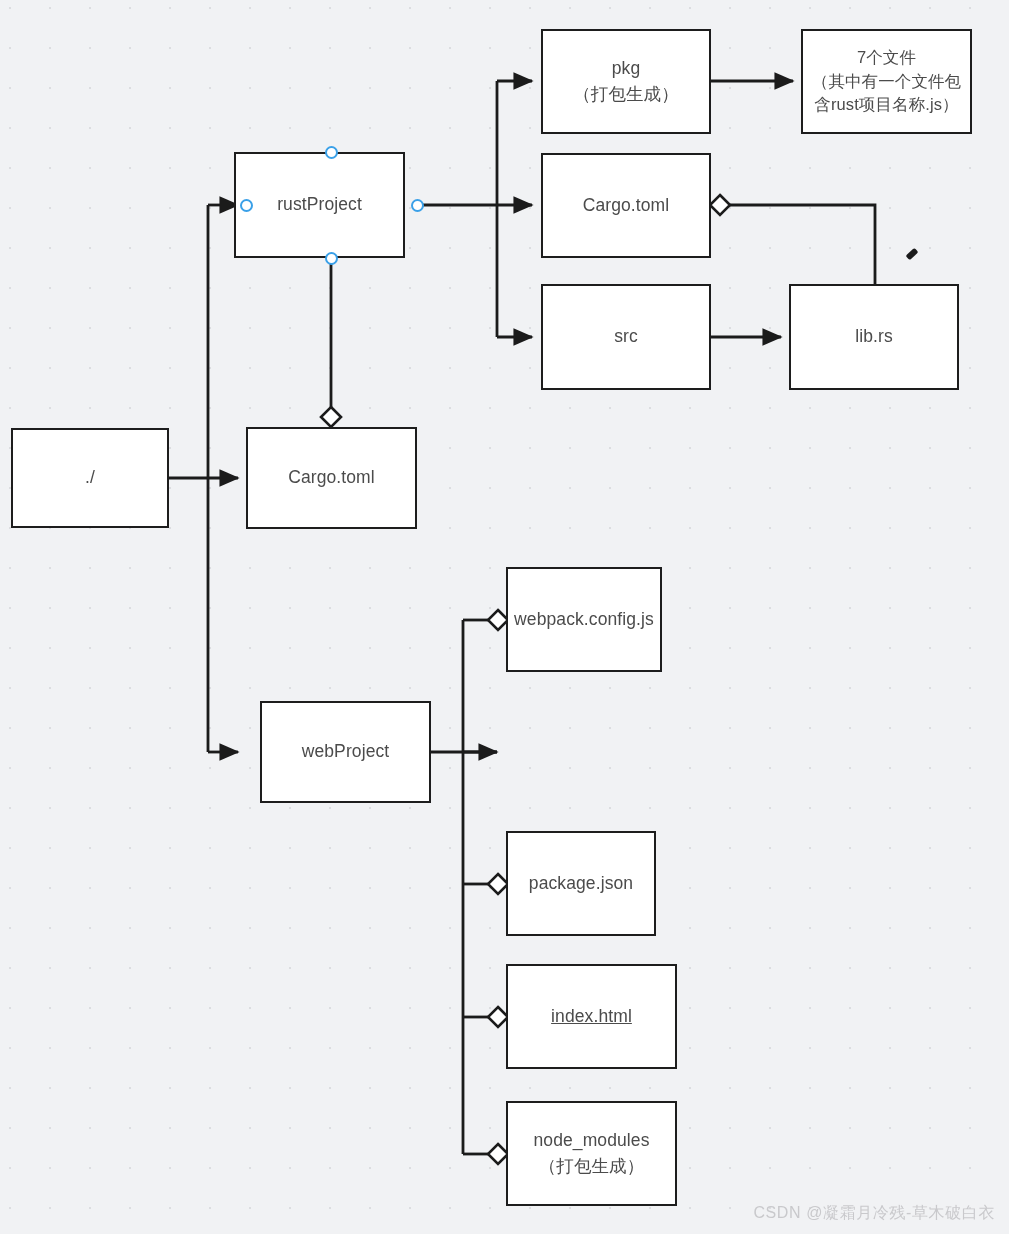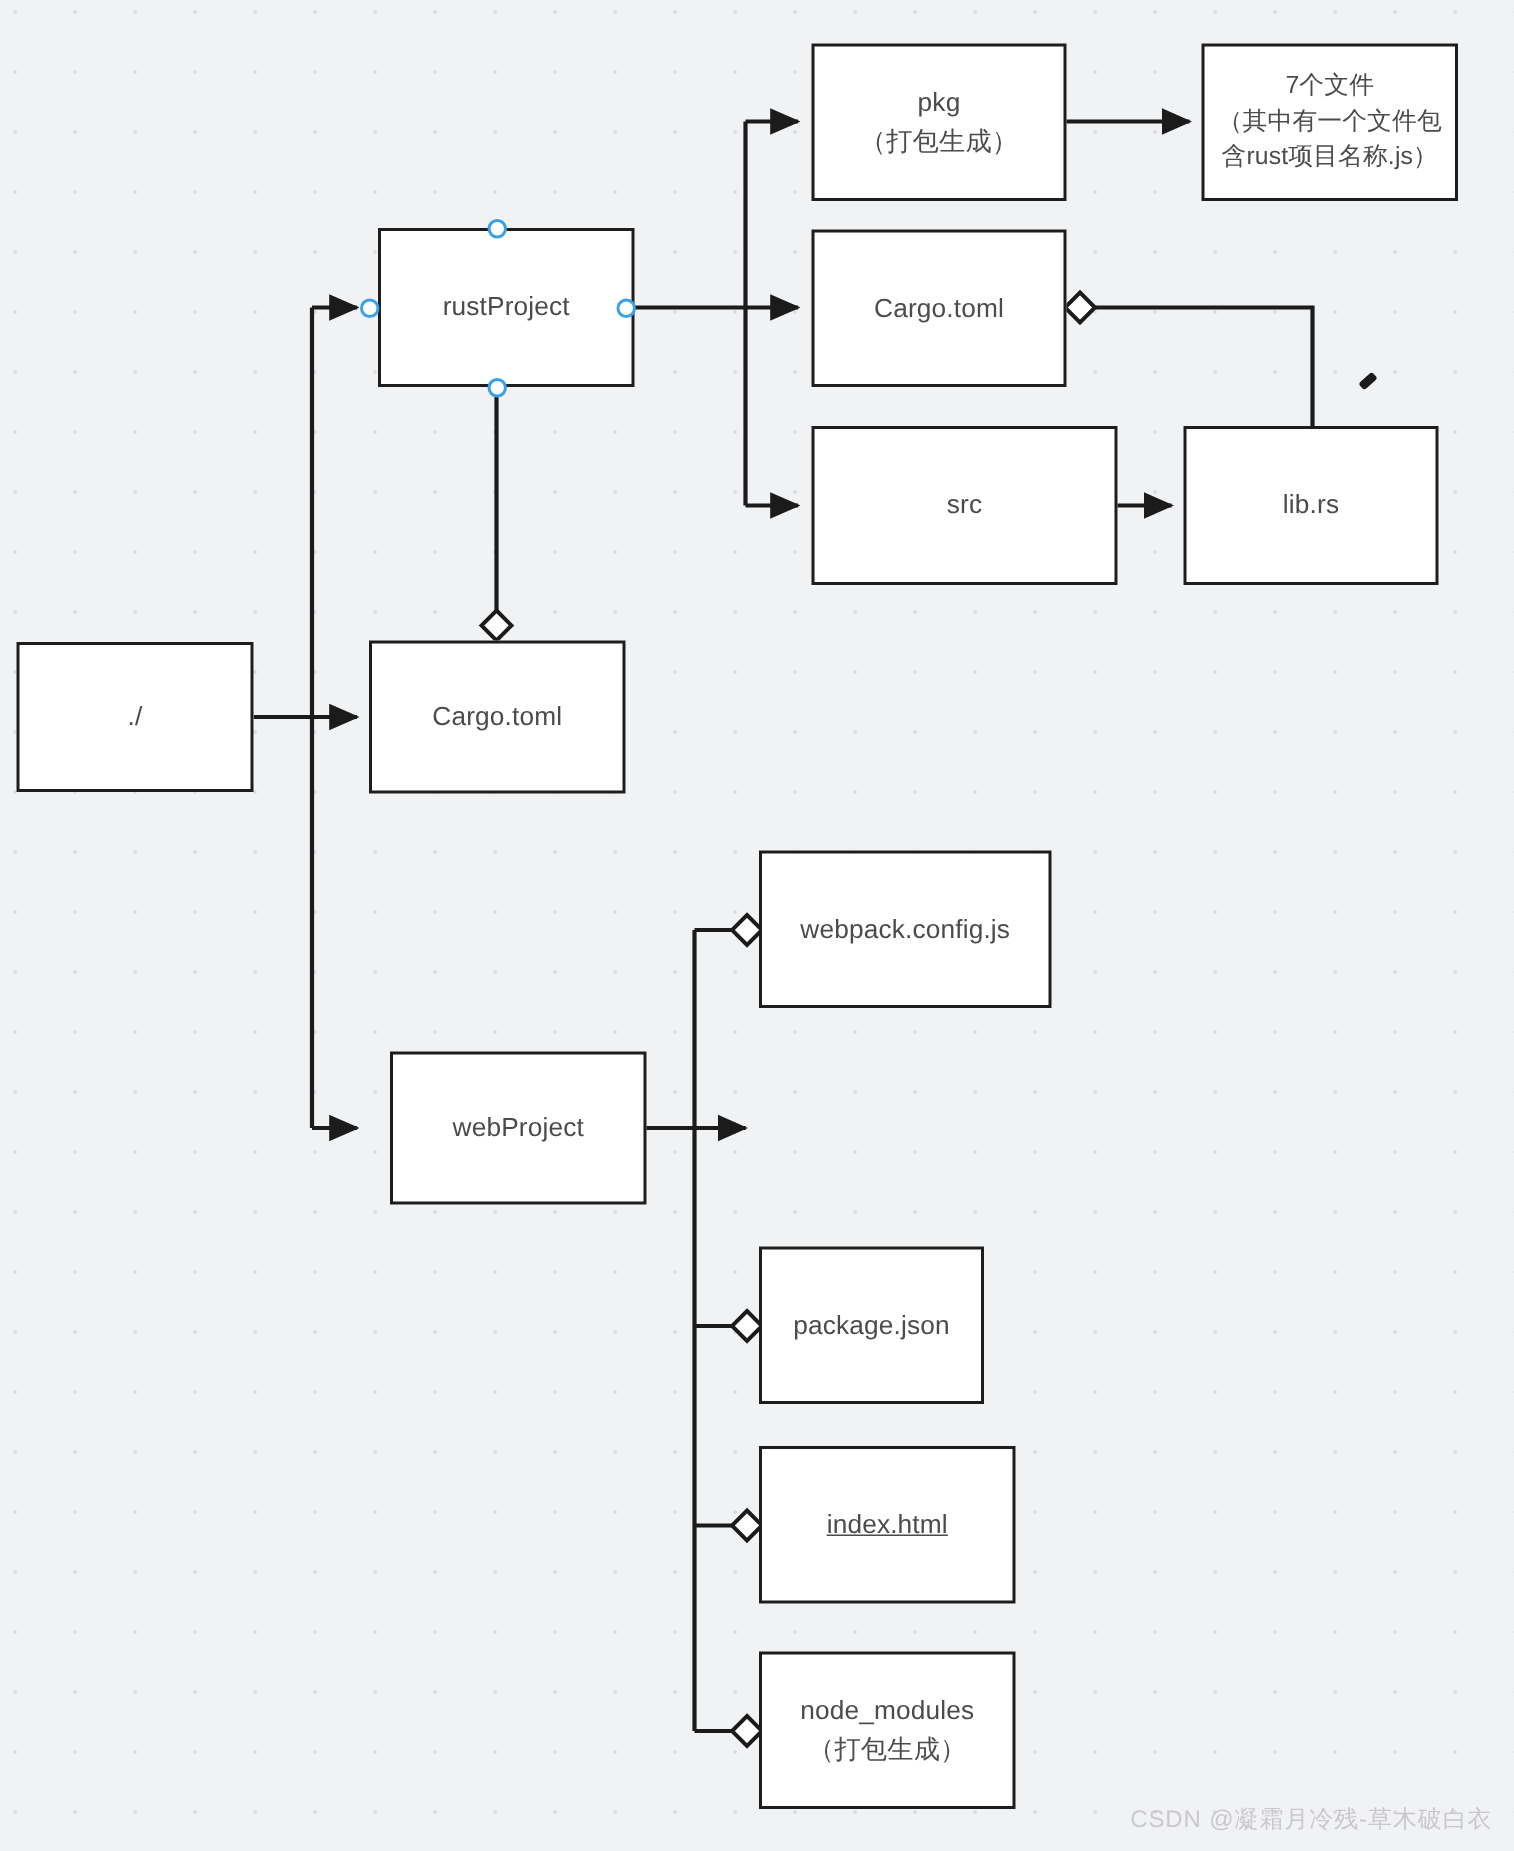--- a/index.html
+++ b/index.html
@@ -132,21 +132,21 @@
       <path d="M 498 874 L 508 884 L 498 894 L 488 884 z"></path>
       <path d="M 498 1007 L 508 1017 L 498 1027 L 488 1017 z"></path>
       <path d="M 498 1144 L 508 1154 L 498 1164 L 488 1154 z"></path>
     </g>
   </svg>
 
   <div class="node" style="left:11px; top:428px; width:158px; height:100px;">
     <span>./</span>
   </div>
 
-  <div class="node" style="left:252px; top:152px; width:171px; height:106px;">
+  <div class="node" style="left:234px; top:152px; width:171px; height:106px;">
     <span>rustProject</span>
   </div>
 
   <div class="node" style="left:246px; top:427px; width:171px; height:102px;">
     <span>Cargo.toml</span>
   </div>
 
   <div class="node" style="left:541px; top:29px; width:170px; height:105px;justify-content:center;">
     <span>pkg
 （打包生成）</span>
@@ -155,33 +155,33 @@
   <div class="node small" style="left:801px; top:29px; width:171px; height:105px;">
     <span>7个文件
 （其中有一个文件包
 含rust项目名称.js）</span>
   </div>
 
   <div class="node" style="left:541px; top:153px; width:170px; height:105px;">
     <span>Cargo.toml</span>
   </div>
 
-  <div class="node" style="left:541px; top:284px; width:204px; height:106px;justify-content:center;">
+  <div class="node" style="left:541px; top:284px; width:170px; height:106px;justify-content:center;">
     <span>src</span>
   </div>
 
   <div class="node" style="left:789px; top:284px; width:170px; height:106px;">
     <span>lib.rs</span>
   </div>
 
   <div class="node" style="left:246px; top:701px; width:171px; height:102px;margin-left:14px;">
     <span>webProject</span>
   </div>
 
-  <div class="node" style="left:506px; top:567px; width:195px; height:105px;">
+  <div class="node" style="left:506px; top:567px; width:156px; height:105px;">
     <span>webpack.config.js</span>
   </div>
 
 
   <div class="node" style="left:506px; top:831px; width:150px; height:105px;">
     <span>package.json</span>
   </div>
 
   <div class="node" style="left:506px; top:964px; width:171px; height:105px;text-decoration:underline;">
     <span>index.html</span>

